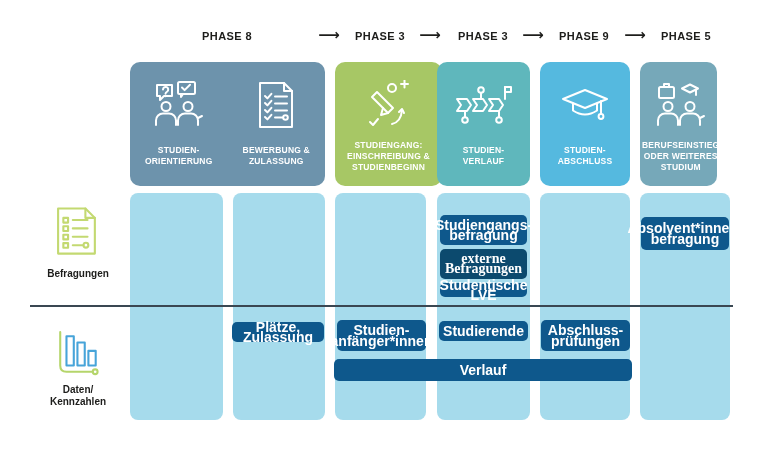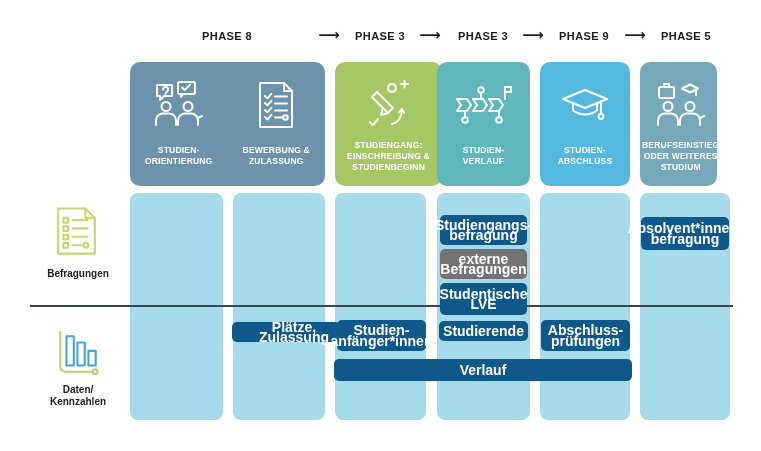--- a/index.html
+++ b/index.html
@@ -200,27 +200,27 @@
       <rect x="31" y="20" width="7" height="14" style="stroke:var(--bars)"></rect>
       <path d="M4 2 v32 q0 6 6 6 h25"></path>
         <circle cx="37.5" cy="40" r="2.3"></circle>
     </svg>
   </span>
   <div class="rail-label" style="top:384px">Daten/
 Kennzahlen</div>
 
   <div class="pill" style="left: 440px; top: 215px; width: 87px; height: 30px; background: rgb(14, 88, 140);">Studiengangs-
 befragung</div>
-  <div class="pill" style="left: 440px; top: 249px; width: 87px; height: 30px; background: #737373;">externe
+  <div class="pill" style="left: 440px; top: 249px; width: 87px; height: 30px; background: #0c4a6e; font-family: Liberation Serif, serif;">externe
 Befragungen</div>
-  <div class="pill" style="left: 440px; top: 283px; width: 87px; height: 32px; background: rgb(14, 88, 140);">Studentische LVE</div>
+  <div class="pill" style="left: 440px; top: 283px; width: 87px; height: 14px; background: rgb(14, 88, 140);">Studentische LVE</div>
   <div class="pill" style="left: 641px; top: 217px; width: 88px; height: 33px; background: rgb(14, 88, 140); text-align: center;">Absolvent*innen-
 befragung</div>
 
-  <div class="pill" style="left: 232px; top: 322px; width: 92px; height: 20px; background: rgb(14, 88, 140); padding-left: 16px;">Plätze, Zulassung</div>
+  <div class="pill" style="left: 232px; top: 322px; width: 92px; height: 20px; background: rgb(14, 88, 140);">Plätze, Zulassung</div>
   <div class="pill" style="left: 337px; top: 320px; width: 89px; height: 31px; background: rgb(14, 88, 140);">Studien-
 anfänger*innen</div>
   <div class="pill" style="left: 439px; top: 321px; width: 89px; height: 20px; background: rgb(14, 88, 140);">Studierende</div>
   <div class="pill" style="left: 541px; top: 320px; width: 89px; height: 31px; background: rgb(14, 88, 140);">Abschluss-
 prüfungen</div>
   <div class="pill" style="left: 334px; top: 359px; width: 298px; height: 22px; background: rgb(14, 88, 140);">Verlauf</div>
 
 </div>
 
 </body></html>

